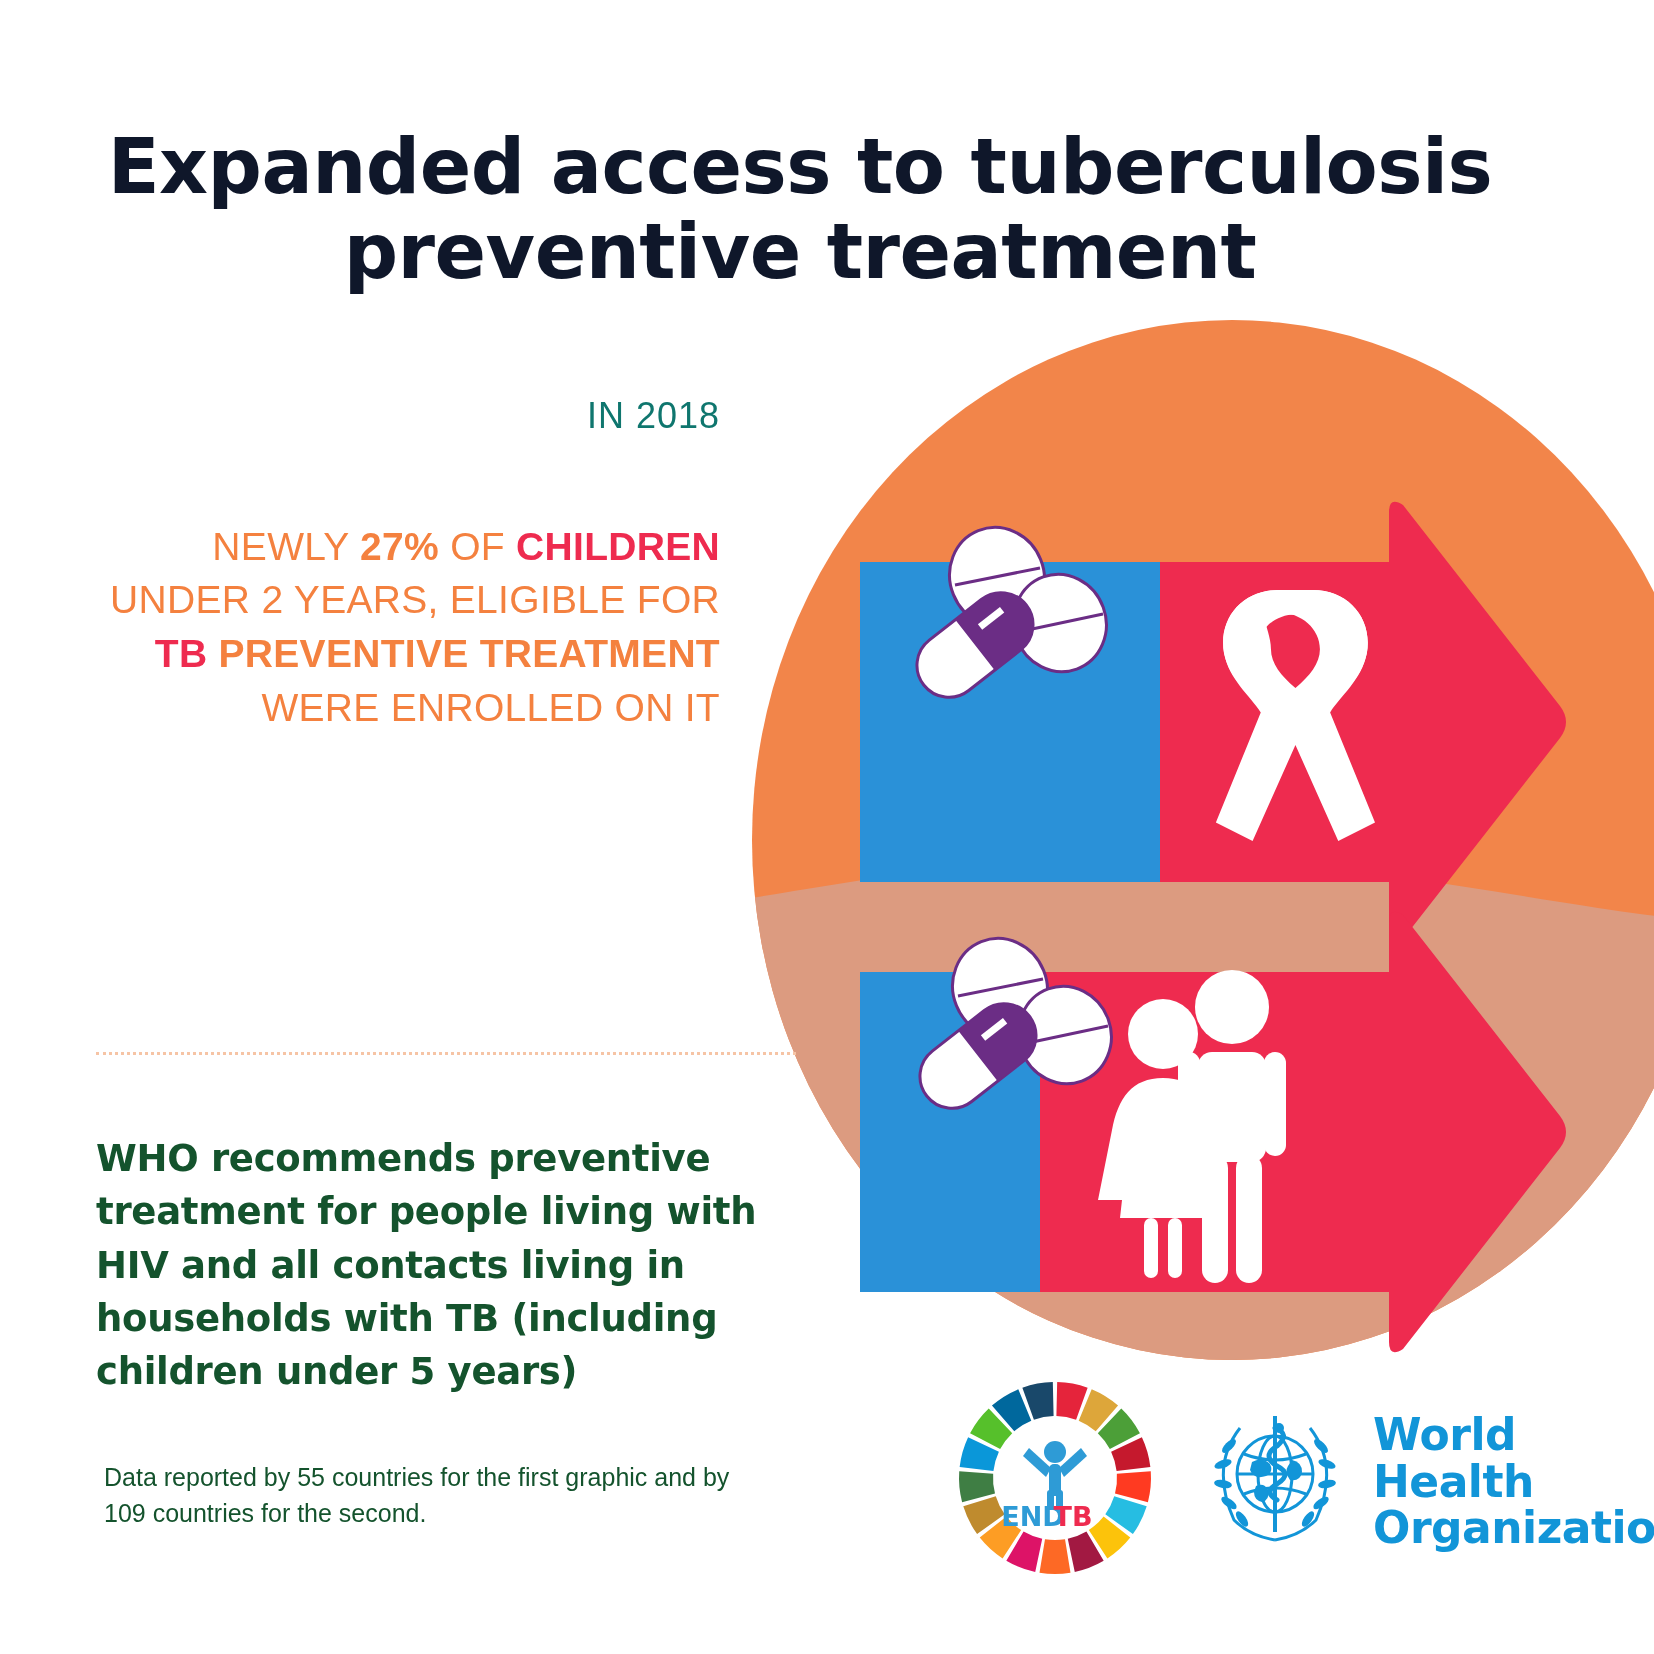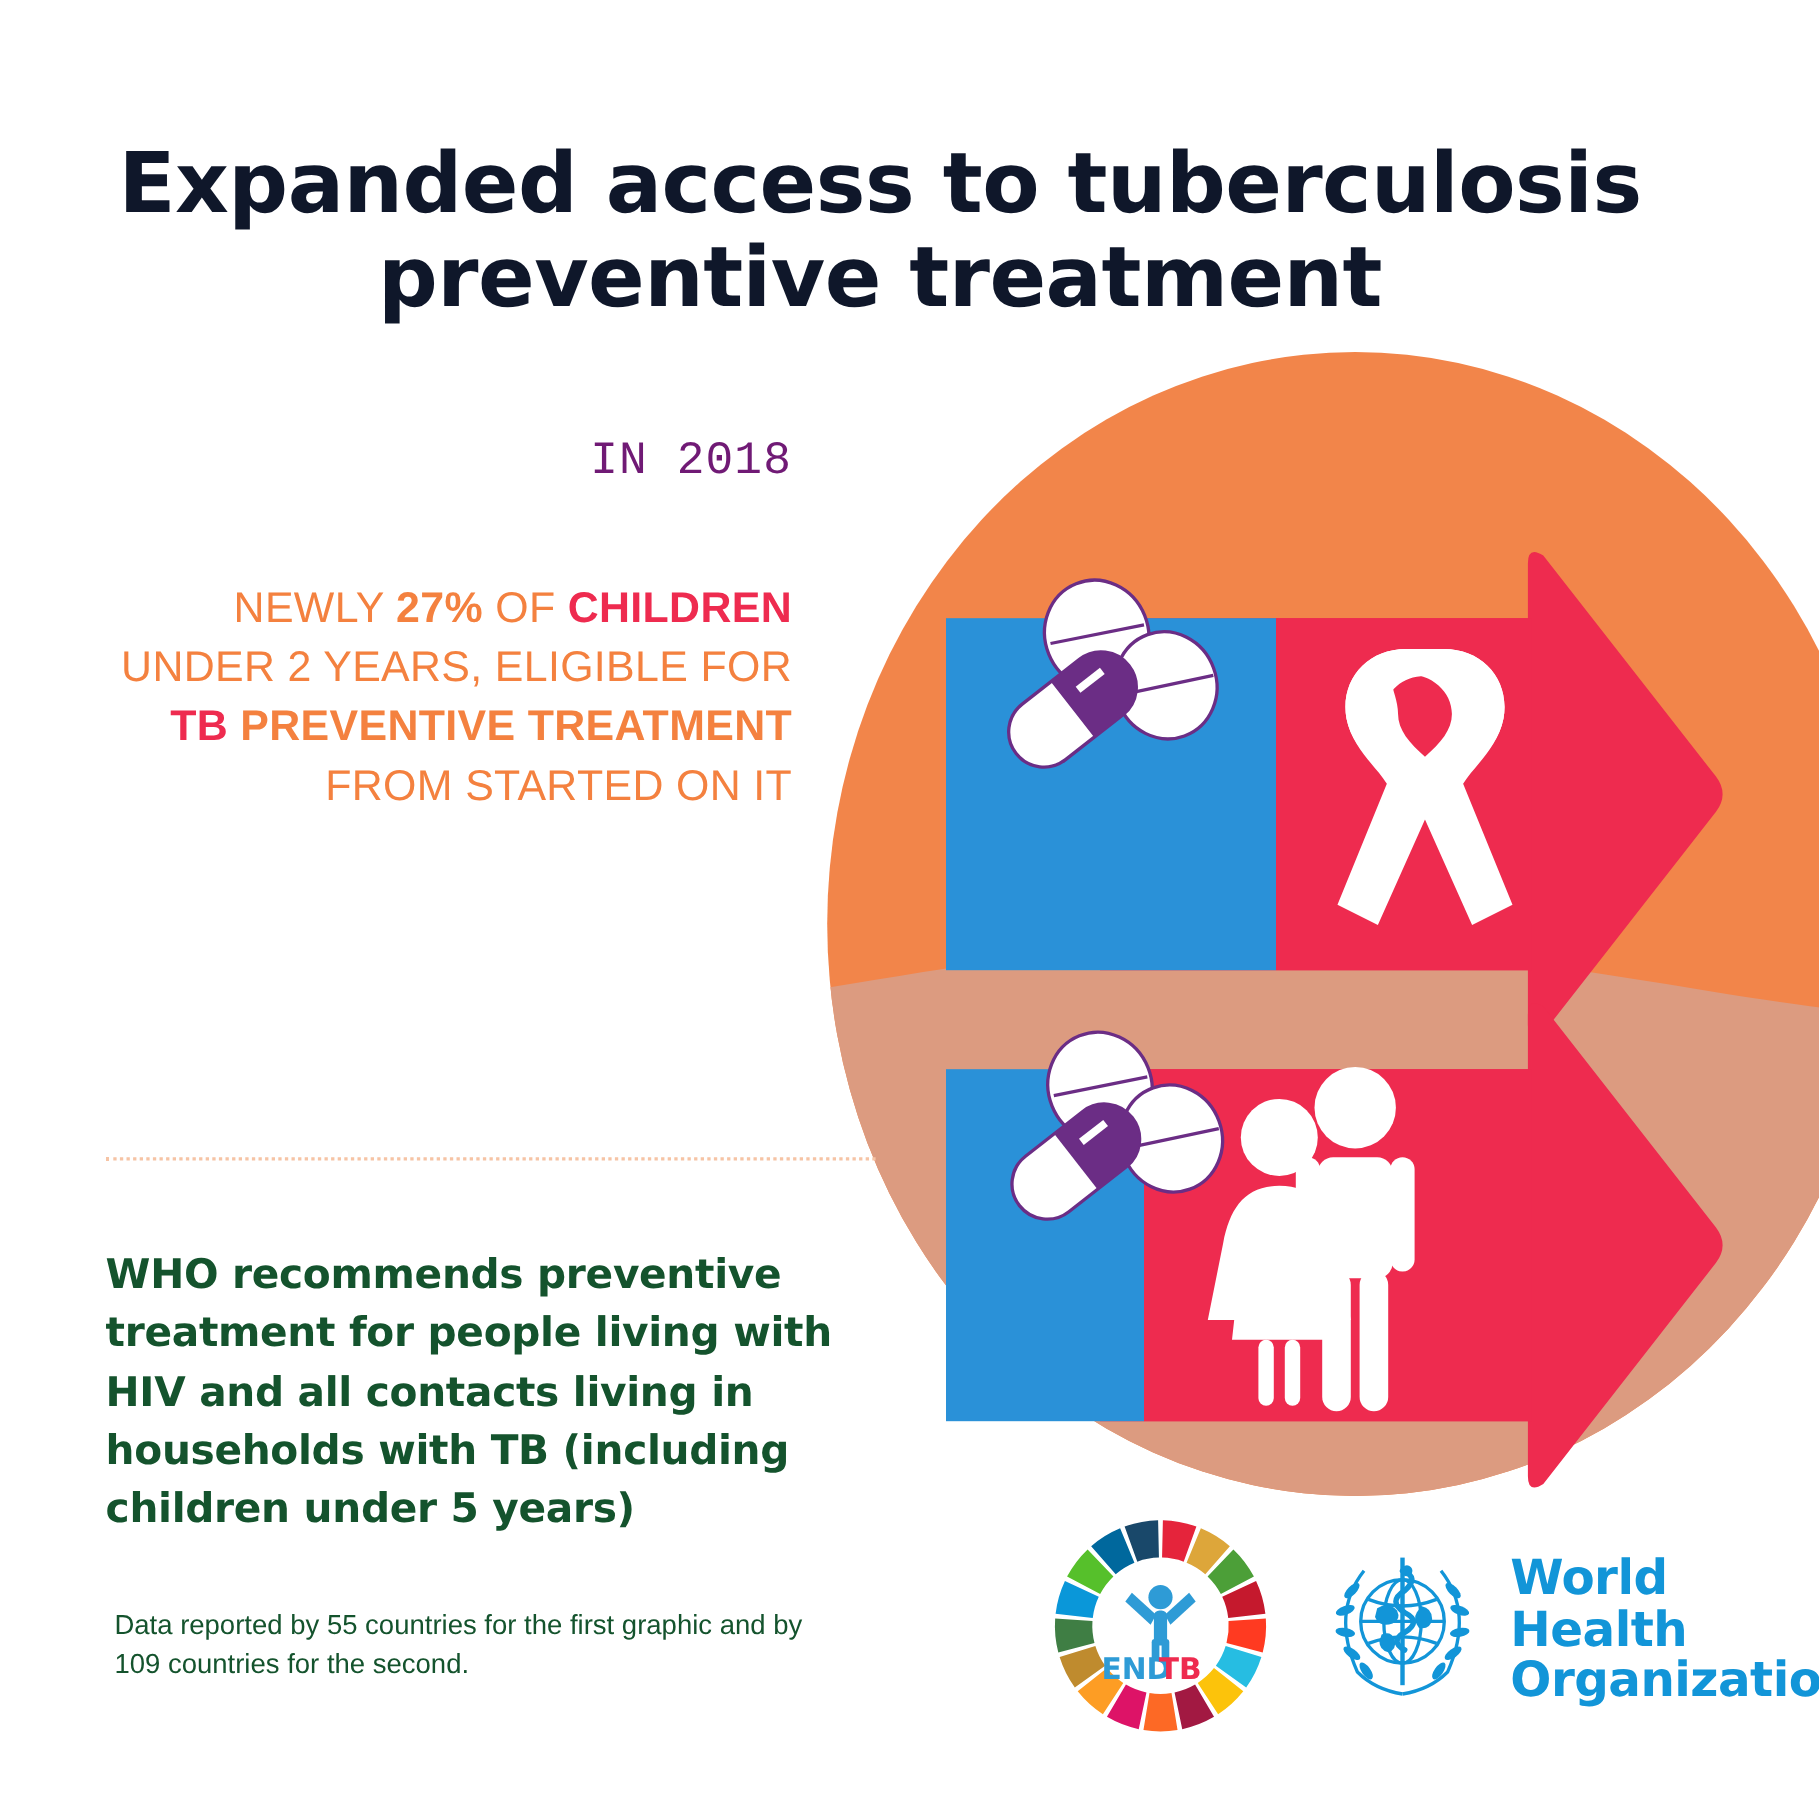--- a/index.html
+++ b/index.html
@@ -33,25 +33,25 @@
   }
 
   
   .stats {
     position:absolute;
     left:92px; top:396px;
     width:628px;
     text-align:right;
   }
   .in-year {
-    color:#701a75;
-    font-size:42px;
+    color:#0f766e;
+    font-size:36px;
     letter-spacing:1px;
     line-height:1.1;
-    font-family:Liberation Mono, monospace;
+    font-family:Liberation Sans, sans-serif;
   }
   .stat-block {
     color:#F4813F;
     font-size:39px;
     line-height:1.38;
     letter-spacing:0.3px;
   }
   .stat-1 { margin-top:54px; }
   .stat-2 { margin-top:84px; }
   .b-orange { font-weight:bold; color:#F4813F; }
@@ -179,21 +179,21 @@
   </g>
 </svg>
 
 <div class="title">Expanded access to tuberculosis preventive treatment</div>
 
 <div class="stats">
   <div class="in-year">IN 2018</div>
 
 
   <div class="stat-block stat-2">
-    <span>NEWLY </span><span class="b-orange">27%</span><span> OF </span><span class="b-red">CHILDREN</span><span> UNDER 2 YEARS, ELIGIBLE FOR </span><span class="b-red">TB</span><span class="b-orange"> PREVENTIVE TREATMENT</span><span> FROM STARTED ON IT</span>
+    <span>NEWLY </span><span class="b-orange">27%</span><span> OF </span><span class="b-red">CHILDREN</span><span> UNDER 2 YEARS, ELIGIBLE FOR </span><span class="b-red">TB</span><span class="b-orange"> PREVENTIVE TREATMENT</span><span> WERE ENROLLED ON IT</span>
   </div>
 </div>
 
 <div class="divider"></div>
 
 <div class="recommend">WHO recommends preventive treatment for people living with HIV and all contacts living in households with TB (including children under 5 years)</div>
 
 <div class="footnote">Data reported by 55 countries for the first graphic and by 109 countries for the second.</div>
 
 <div class="logos">

